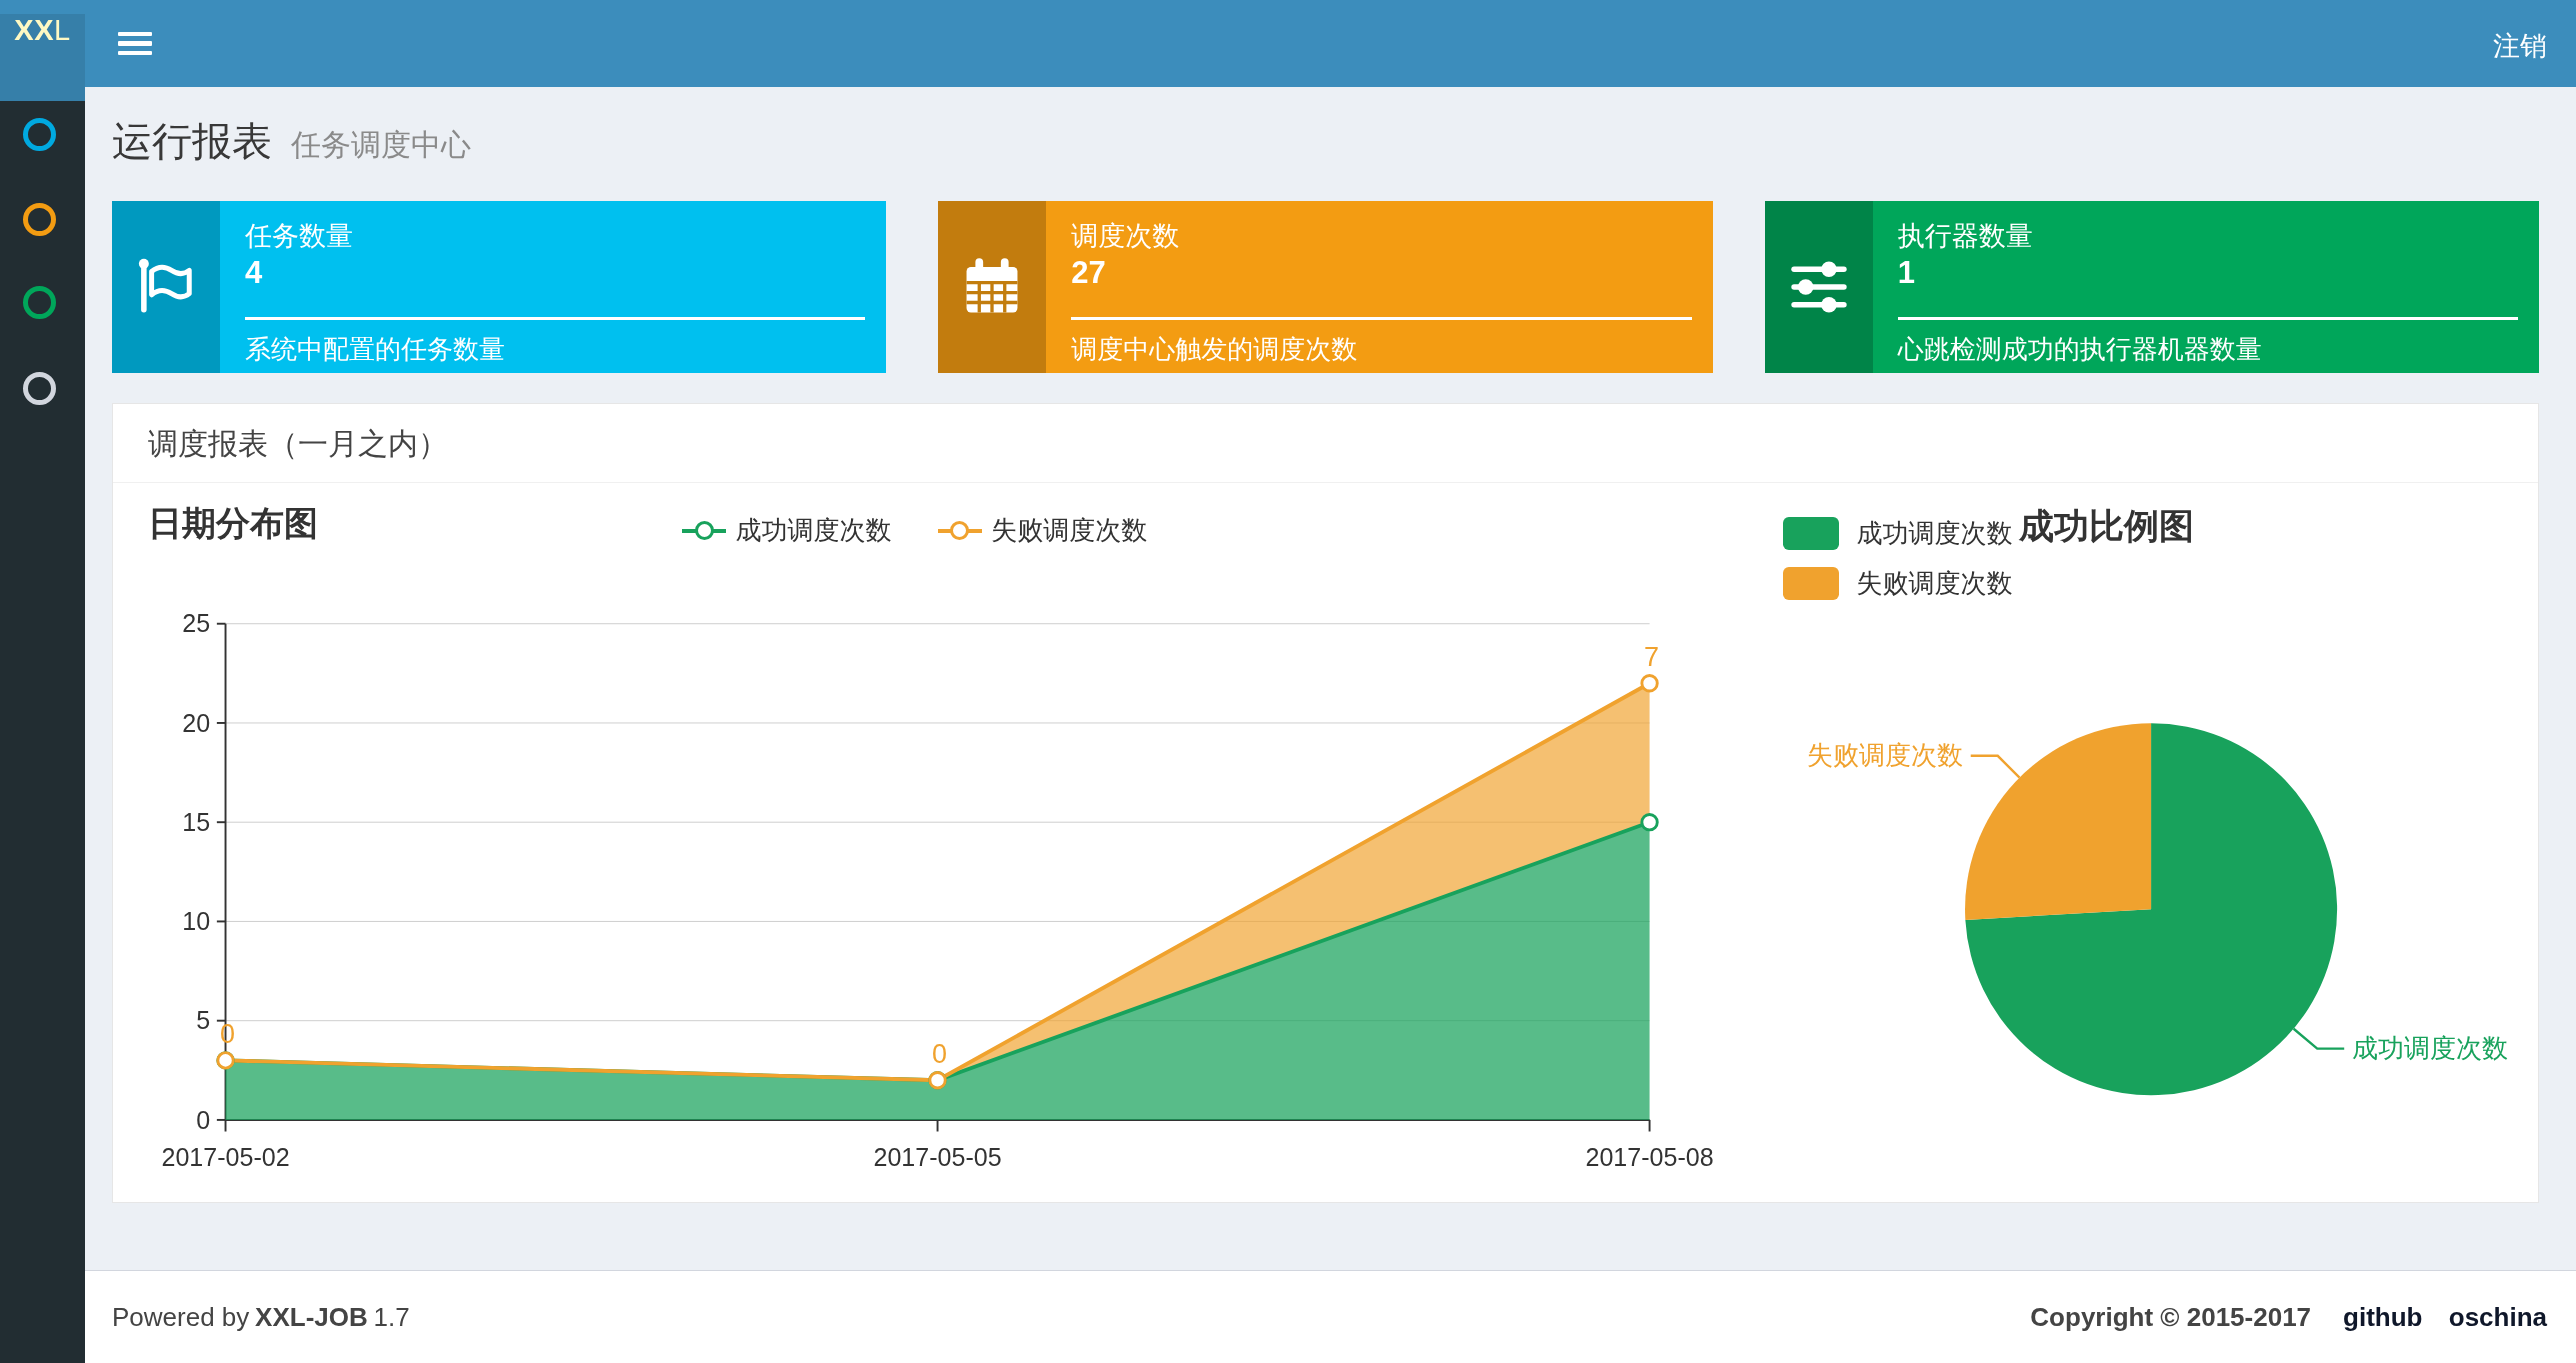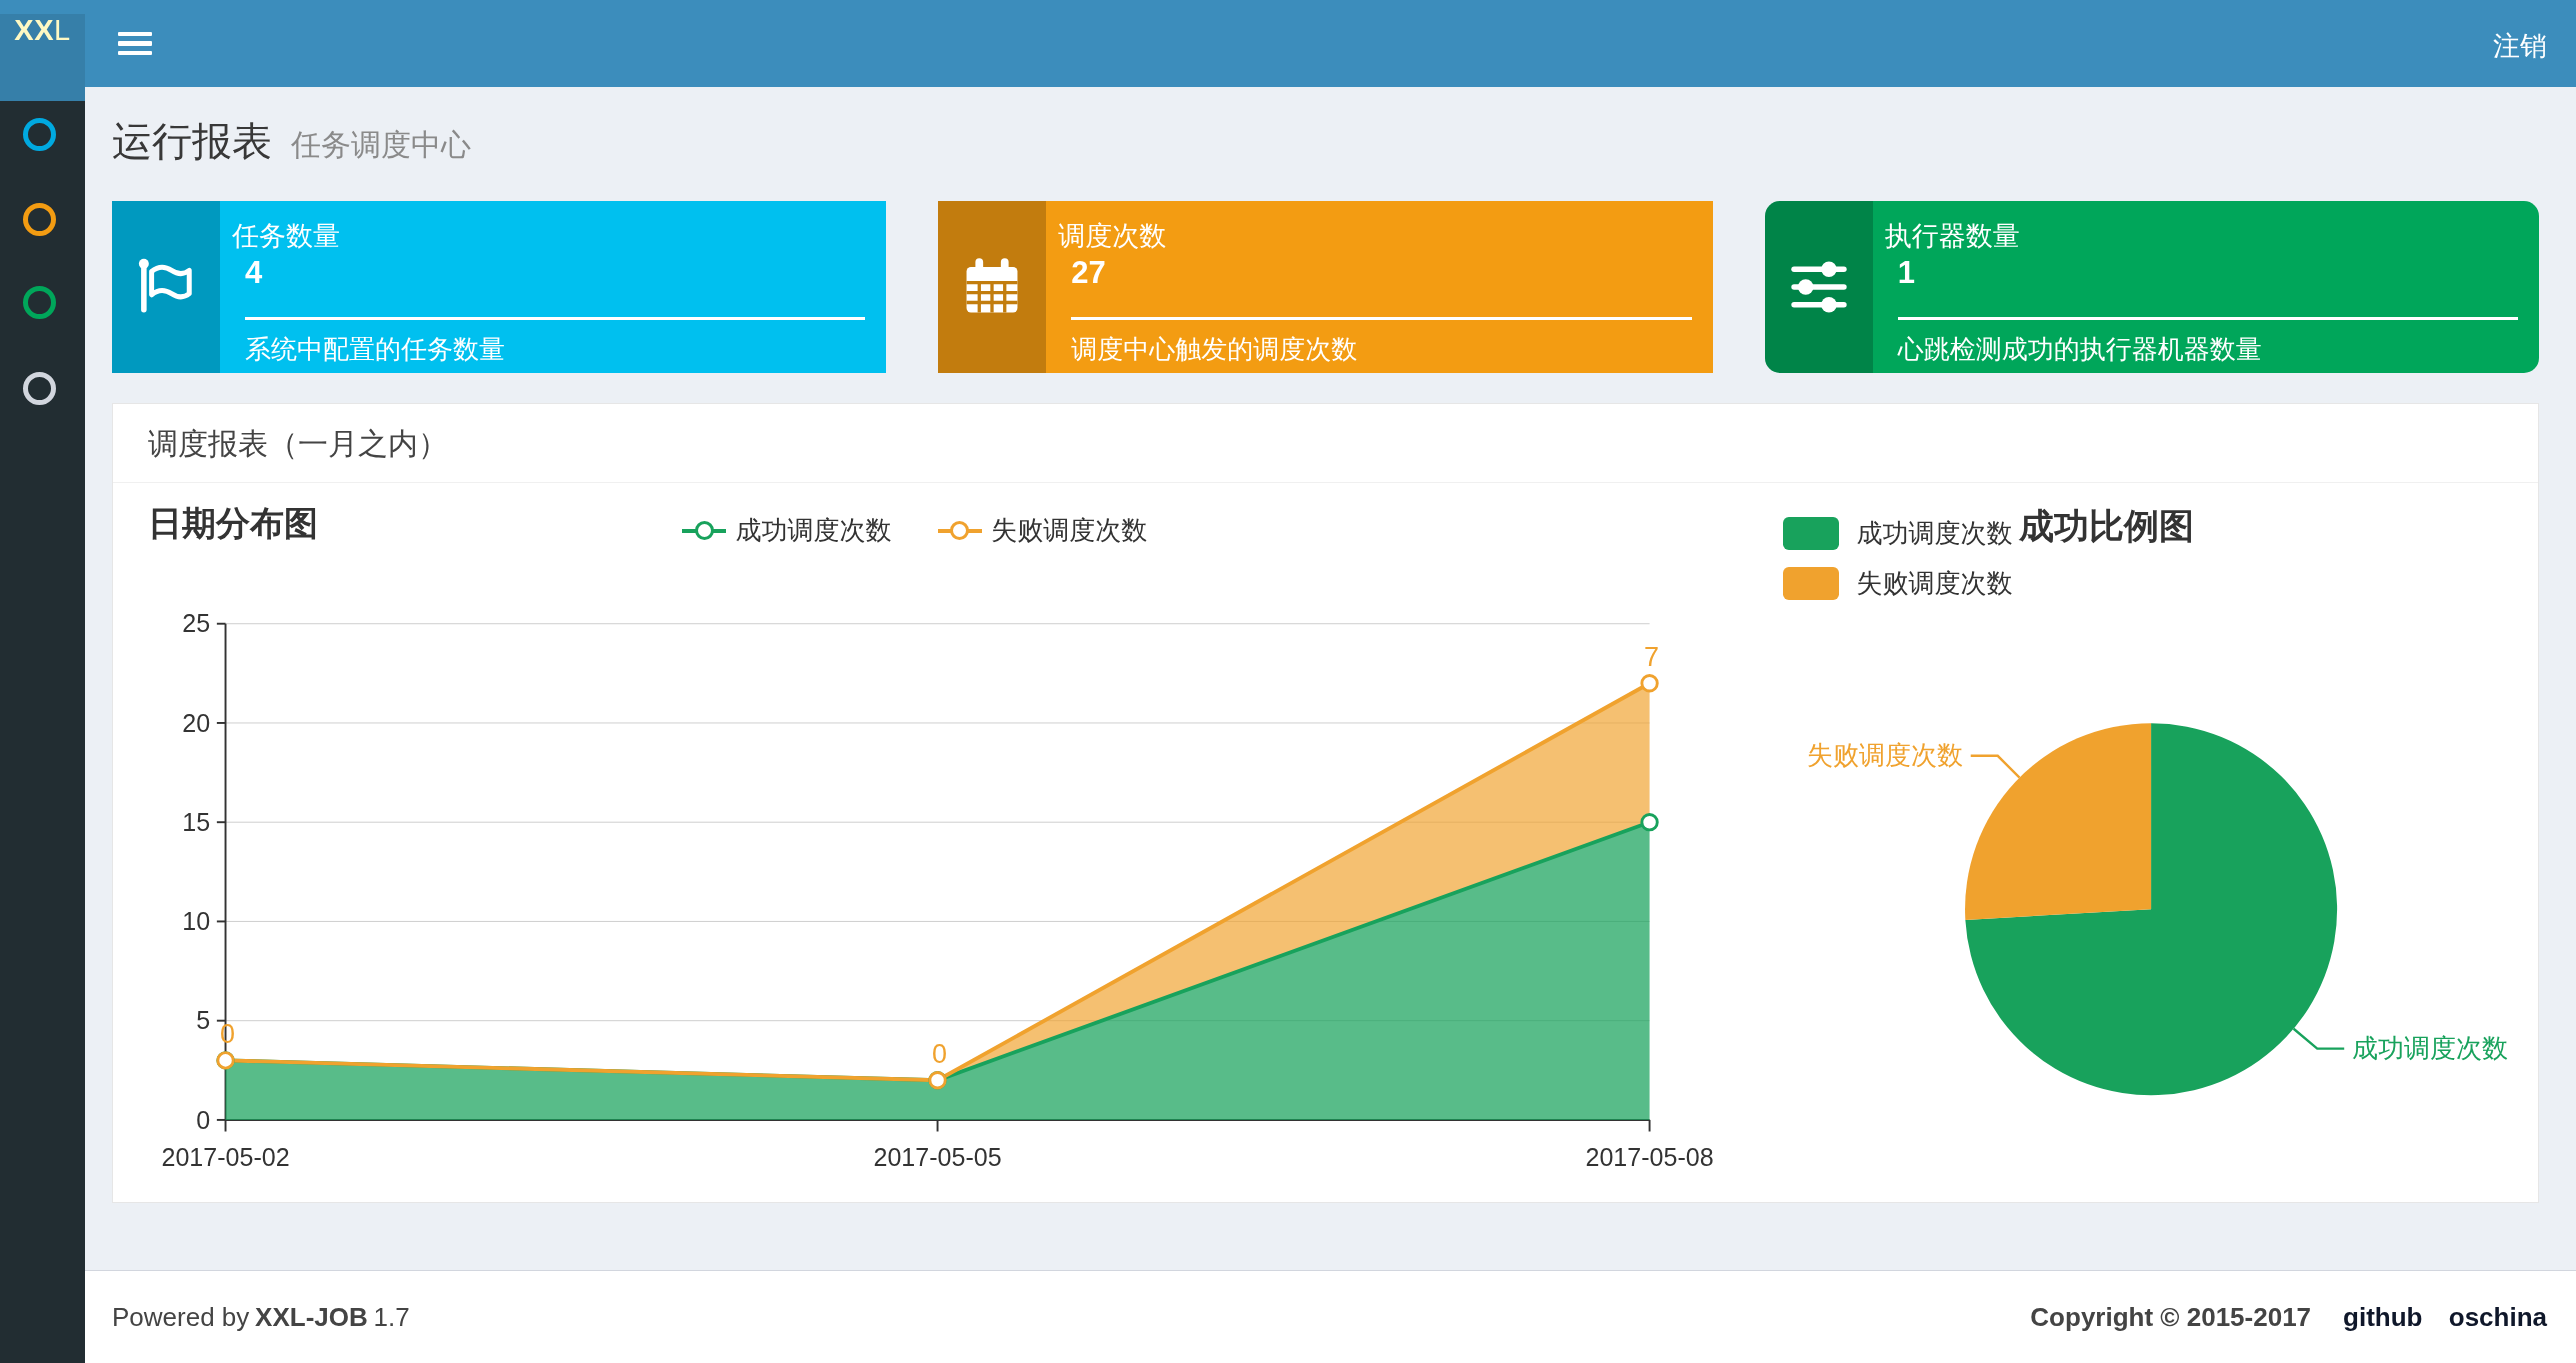--- a/index.html
+++ b/index.html
@@ -25,21 +25,21 @@
   .content{position:absolute;left:85px;top:87px;right:0;bottom:93px;background:#ecf0f5}
   .page-header{position:absolute;left:27px;top:27px;display:flex;align-items:baseline}
   .page-header h1{font-size:40px;font-weight:500;color:#383838}
   .page-header small{font-size:30px;color:#8a8a8a;margin-left:19px;font-weight:400}
 
   
   .info-row{position:absolute;left:27px;top:114px;width:2427px;height:172px;display:flex;gap:52px}
   .info-box{flex:1;position:relative;color:#fff;overflow:hidden}
   .ib-icon{position:absolute;left:0;top:0;width:108px;height:100%;background:rgba(0,0,0,0.2);
            display:flex;align-items:center;justify-content:center}
-  .ib-title{position:absolute;left:120px;top:17.4px;font-size:27px}
+  .ib-title{position:absolute;left:133px;top:17.4px;font-size:27px}
   .ib-number{position:absolute;left:133px;top:54px;font-size:31px;font-weight:bold}
   .ib-line{position:absolute;left:133px;right:21px;top:116px;height:2.9px;background:#fff}
   .ib-desc{position:absolute;left:133px;top:131px;font-size:26px}
 
   
   .panel{position:absolute;left:27px;top:316px;width:2427px;height:800px;background:#fff;border:1px solid #e6e6e6}
   .panel-header{height:79px;line-height:79px;border-bottom:1px solid #f0f0f0;padding-left:35px;
                 font-size:30px;font-weight:500;color:#444}
   .panel-body{position:absolute;left:0;right:0;top:80px;bottom:0}
   .chart-title{font-weight:bold;color:#333}
@@ -126,21 +126,21 @@
             <line x1="39.5" y1="24" x2="39.5" y2="51"></line>
           </g>
         </svg>
       </div>
       <div class="ib-title">调度次数</div>
       <div class="ib-number">27</div>
       <div class="ib-line"></div>
       <div class="ib-desc">调度中心触发的调度次数</div>
     </div>
 
-    <div class="info-box" style="background: rgb(0, 166, 90); border-radius: 15px;">
+    <div class="info-box" style="background: rgb(0, 166, 90);">
       <div class="ib-icon">
         <svg viewBox="0 0 56 56" width="62" height="62">
           <g fill="#fff">
             <rect x="3" y="9.5" width="50" height="5" rx="2.5"></rect>
             <rect x="3" y="25.5" width="50" height="5" rx="2.5"></rect>
             <rect x="3" y="41.5" width="50" height="5" rx="2.5"></rect>
             <circle cx="37" cy="12" r="7"></circle>
             <circle cx="16" cy="28" r="7"></circle>
             <circle cx="37" cy="44" r="7"></circle>
           </g>

